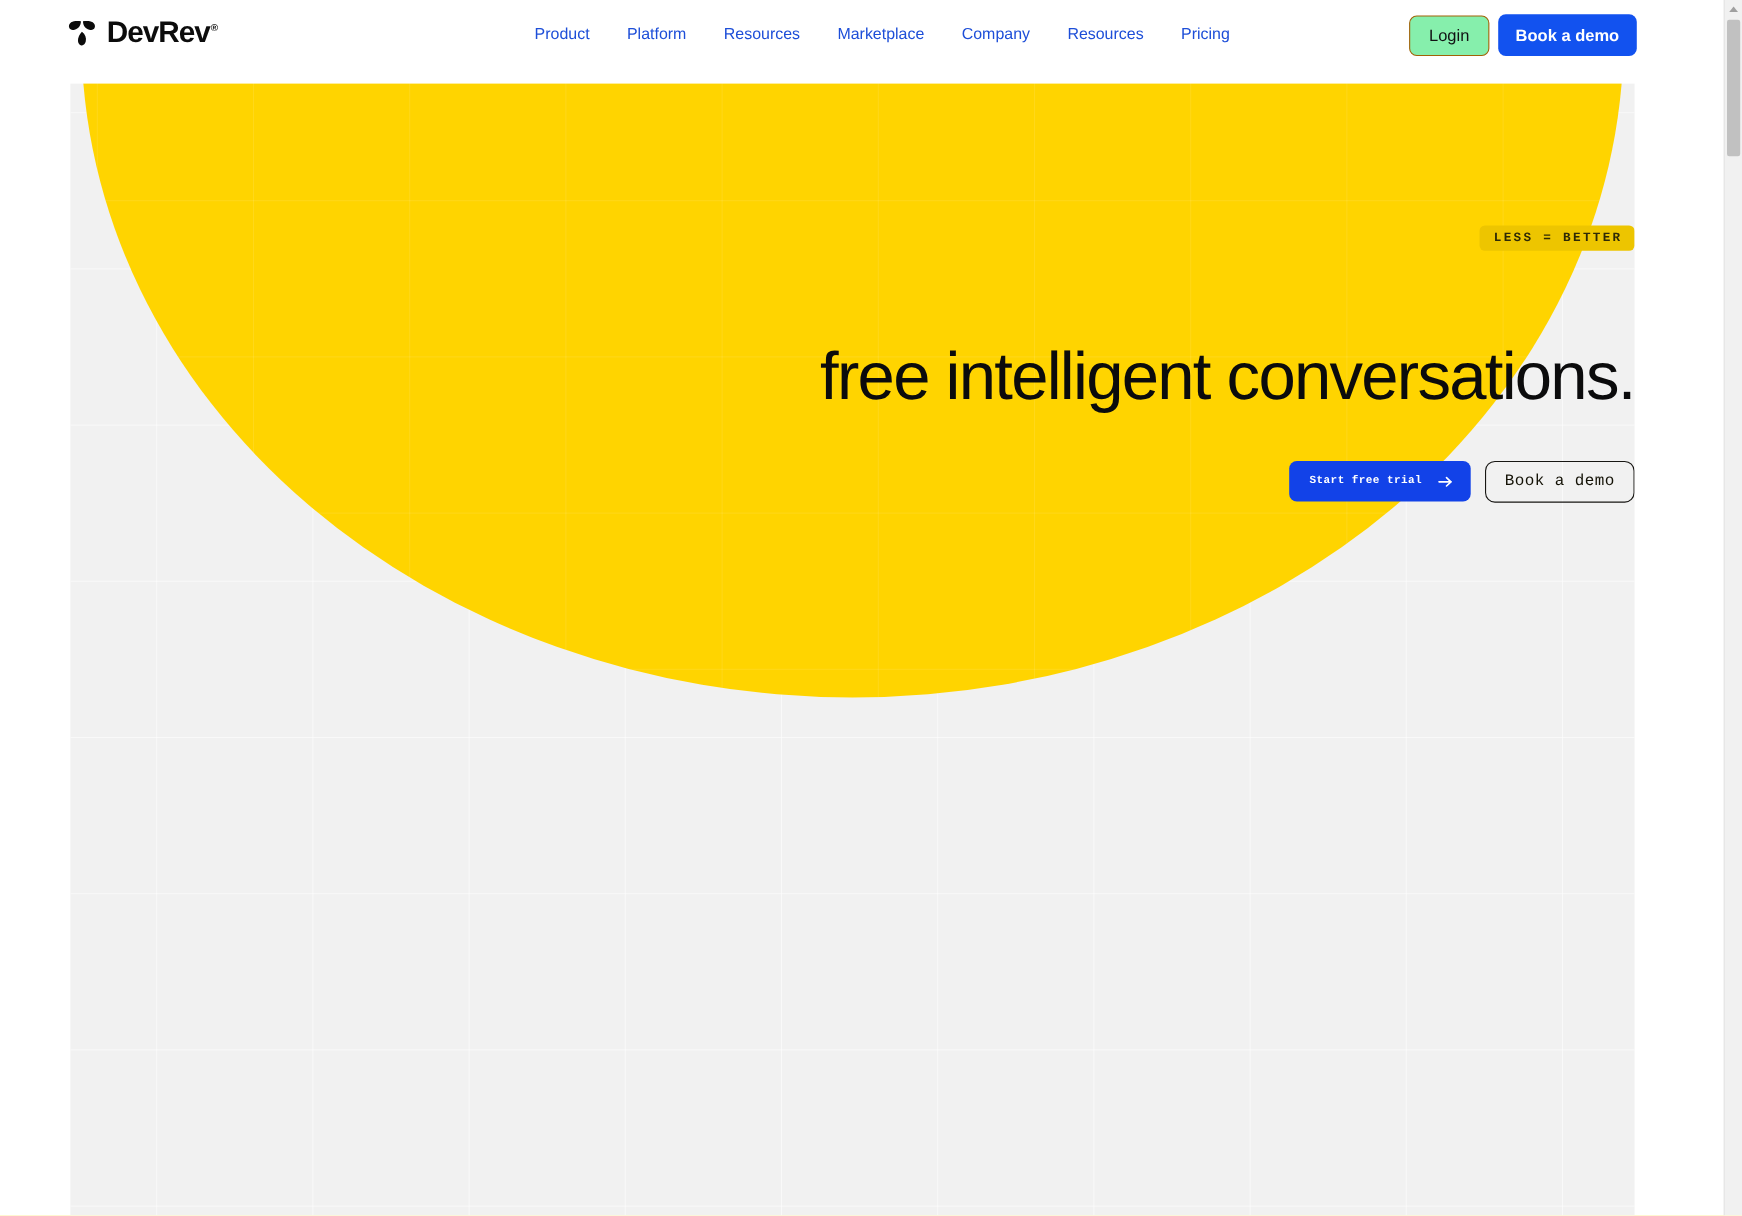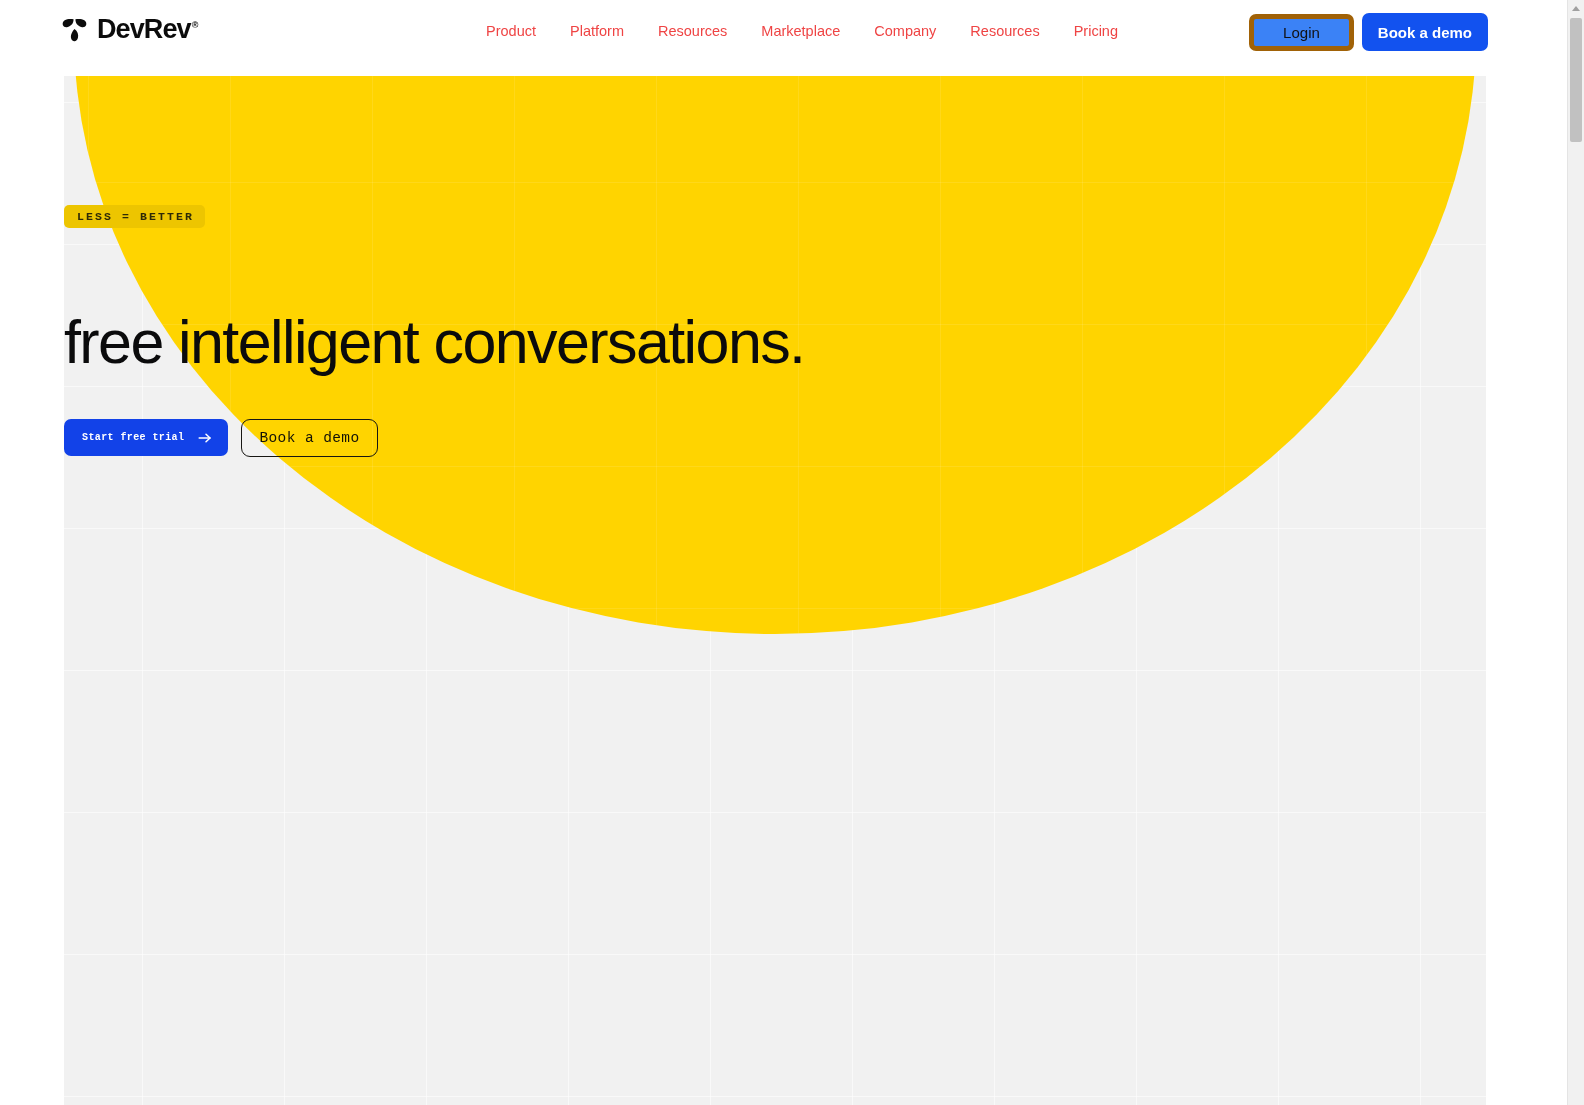--- a/index.html
+++ b/index.html
@@ -62,21 +62,21 @@
     position: absolute;
     left: 486px;
     top: 0;
     height: 62px;
     display: flex;
     align-items: center;
     gap: 0;
   }
   .nav-link {
     font-size: 14.5px;
-    color: #ef4444;
+    color: #1d4ed8;
     padding: 0 17px;
     line-height: 62px;
     white-space: nowrap;
     cursor: pointer;
     text-decoration: none;
   }
   .nav-link:first-child { padding-left: 0; }
 
   .header-actions {
     position: absolute;
@@ -84,24 +84,24 @@
     top: 13px;
     display: flex;
     align-items: center;
     gap: 8px;
   }
   .btn-login {
     display: inline-flex;
     align-items: center;
     justify-content: center;
     height: 37px;
-    padding: 0 29px;
-    border: 5px solid #a16207;
+    padding: 0 17px;
+    border: 1px solid #a16207;
     border-radius: 7px;
-    background: #3b82f6;
+    background: #86efac;
     color: #111113;
     font-size: 15px;
     font-family: "Liberation Sans", sans-serif;
     cursor: pointer;
     white-space: nowrap;
   }
   .btn-demo-header {
     display: inline-flex;
     align-items: center;
     justify-content: center;
@@ -169,21 +169,21 @@
 
   
   .hero {
     position: absolute;
     left: 0;
     top: 0;
     width: 100%;
     z-index: 5;
     display: flex;
     flex-direction: column;
-    align-items: flex-start;
+    align-items: flex-end;
     padding-top: 143px;
   }
 
   .eyebrow {
     display: inline-block;
     background: #edc500;
     color: #2e2a06;
     font-family: "Liberation Mono", monospace;
     font-size: 11.5px;
     font-weight: 700;

